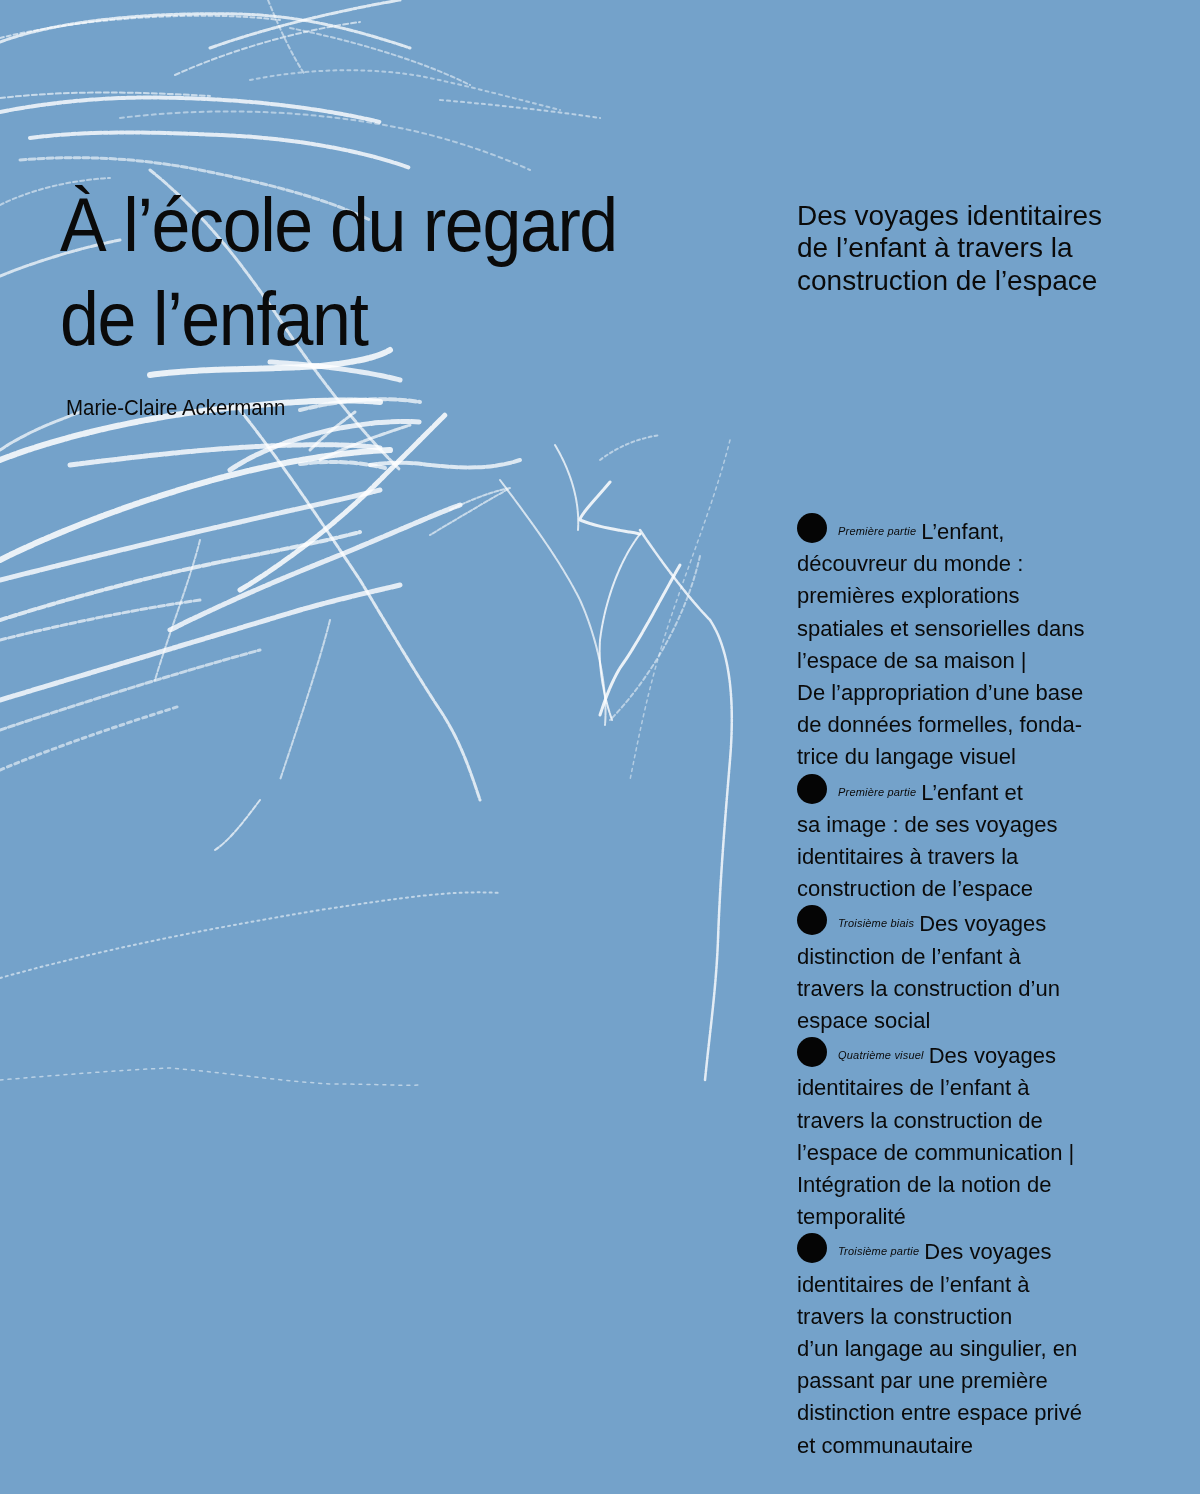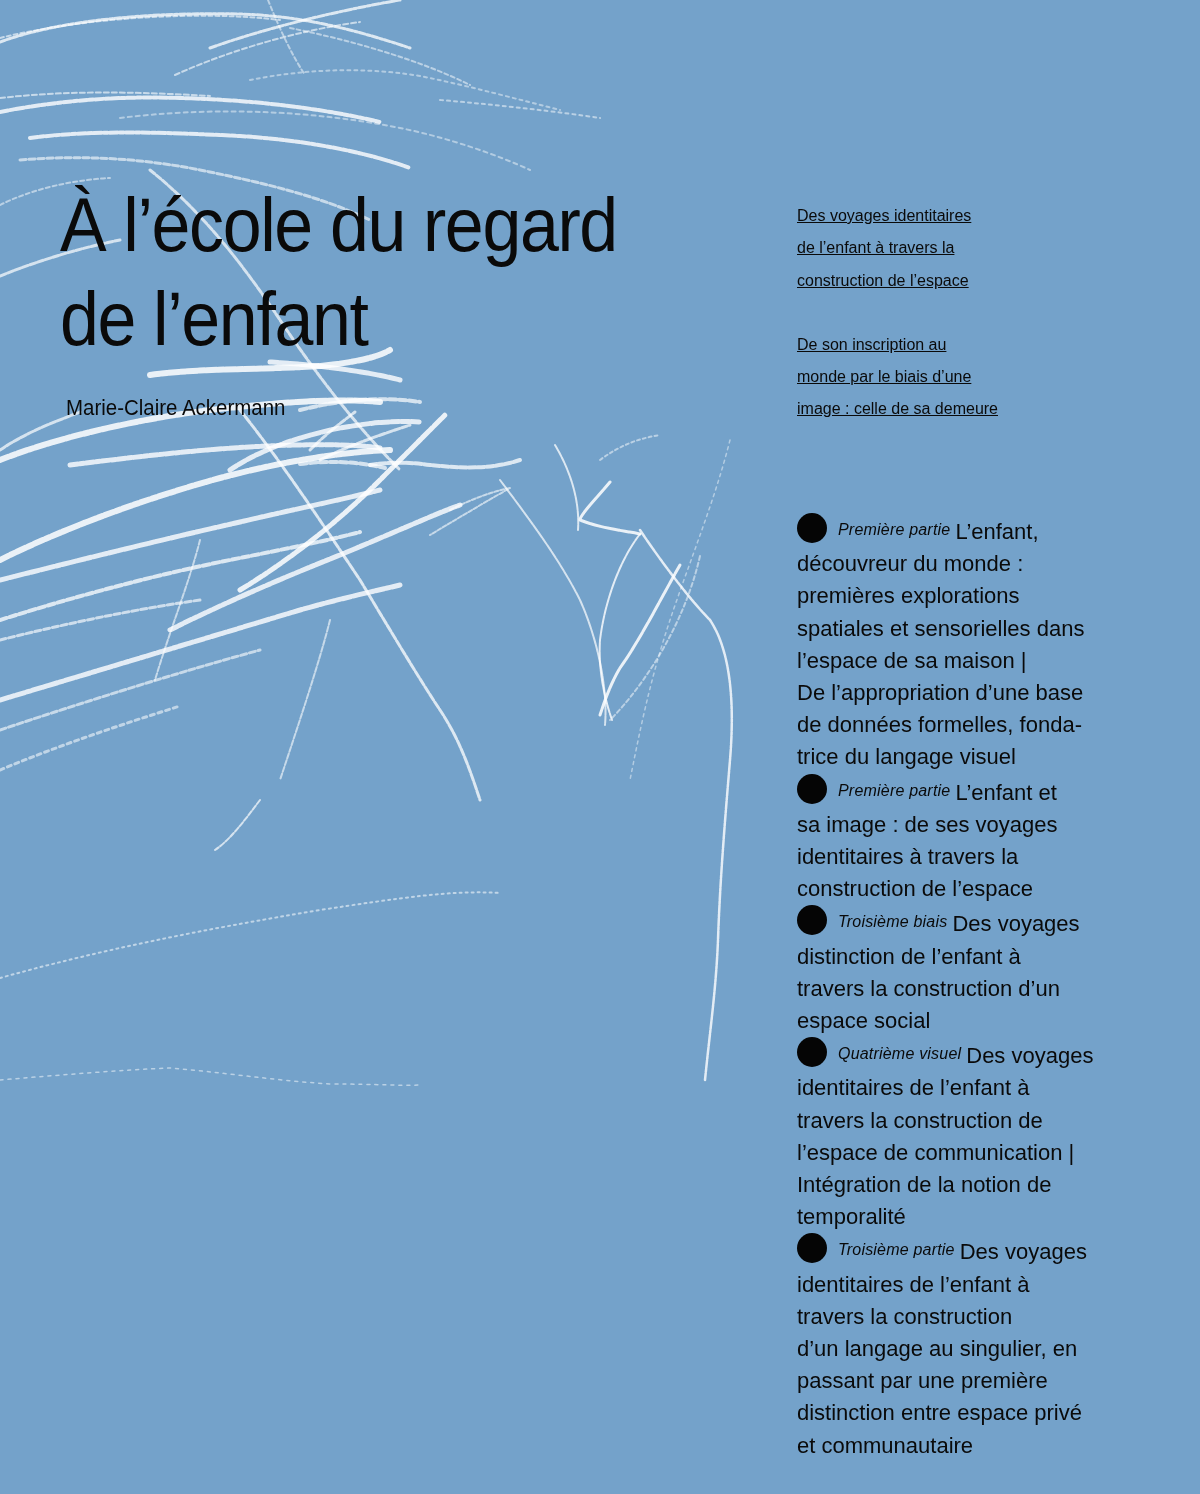--- a/index.html
+++ b/index.html
@@ -39,24 +39,23 @@
     font-size: 22px;
     line-height: 28px;
     transform: scaleX(0.93);
     transform-origin: left top;
     white-space: nowrap;
   }
   .subtitle {
     position: absolute;
     left: 797px; top: 200px;
     width: 380px;
-    font-size: 16px;
+    font-size: 28px;
     line-height: 32.3px;
     margin: 0;
-    text-decoration: underline;
   }
   .subtitle p { margin: 0; white-space: pre-line; }
   .subtitle p + p { margin-top: 32px; }
   .toc {
     position: absolute;
     left: 797px; top: 513px;
     width: 390px;
     font-size: 22px;
     line-height: 32.2px;
   }
@@ -64,21 +63,21 @@
   .bullet {
     display: inline-block;
     width: 30px; height: 30px;
     border-radius: 50%;
     background: #050505;
     vertical-align: -4px;
     margin-right: 11px;
   }
   .part-label {
     font-style: italic;
-    font-size: 16px;
+    font-size: 11px;
     letter-spacing: 0.2px;
     margin-right: 5px;
     vertical-align: 4px;
   }
 </style>
 </head>
 <body>
 
 <svg class="chalk" viewBox="0 0 1200 1494" xmlns="http://www.w3.org/2000/svg">
 
@@ -146,23 +145,20 @@
   <span>À l’école du regard</span><br>
   <span>de l’enfant</span>
 </h1>
 
 <div class="author">Marie-Claire Ackermann</div>
 
 <div class="subtitle">
   <p>Des voyages identitaires
 de l’enfant à travers la
 construction de l’espace</p>
-  <p>De son inscription au
-monde par le biais d’une
-image : celle de sa demeure</p>
 </div>
 
 <div class="toc">
   <p class="toc-item"><span class="bullet"></span><span class="part-label">Première partie</span><span>L’enfant,
 découvreur du monde :
 premières explorations
 spatiales et sensorielles dans
 l’espace de sa maison |
 De l’appropriation d’une base
 de données formelles, fonda-

